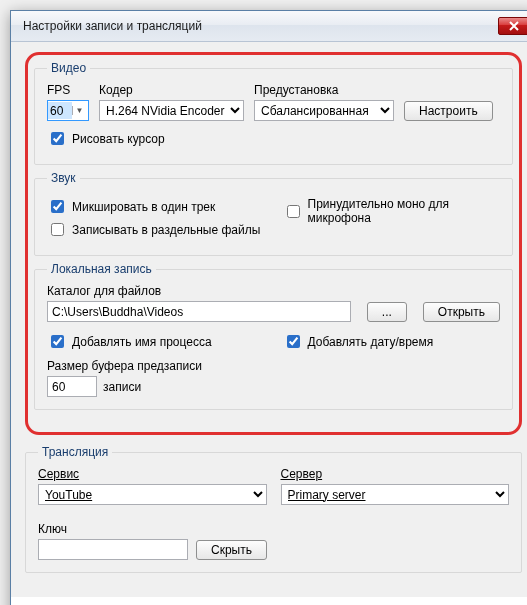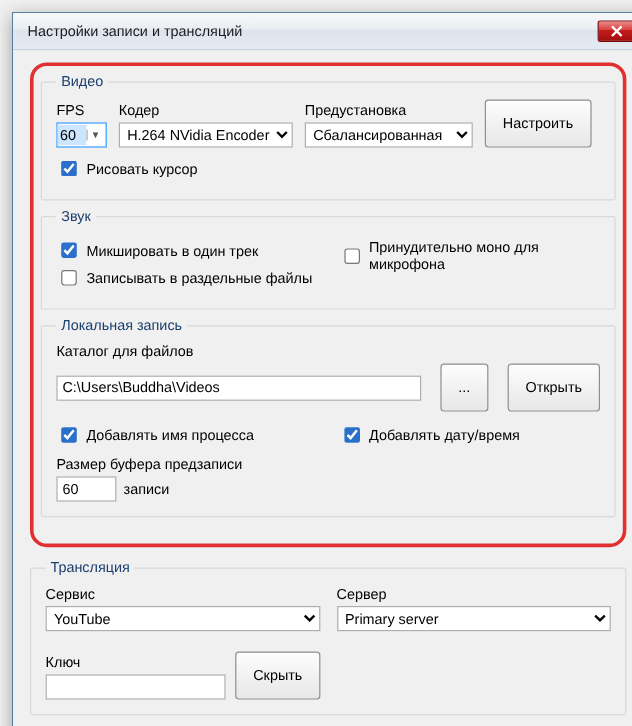--- a/index.html
+++ b/index.html
@@ -17,32 +17,32 @@
 .highlight fieldset:last-child { margin-bottom: 16px; }
 .row { display: flex; align-items: flex-end; gap: 10px; margin-bottom: 8px; }
 .row:last-child { margin-bottom: 0; }
 .col { display: flex; flex-direction: column; gap: 2px; }
 label.above { color: #000; margin-bottom: 1px; }
 input[type=text], select { border: 1px solid #abadb3; background: #fff; padding: 2px 4px; height: 21px; }
 .fps-input { width: 42px; border: 1px solid #3399ff; background: #fff; display: flex; align-items: center; height: 21px; }
 .fps-input input { border: none; width: 24px; padding: 0 2px; background: #cde6ff; height: 17px; }
 .fps-caret { width: 14px; text-align: center; border-left: 1px solid #abadb3; cursor: pointer; font-size: 8px; color: #555; }
 select { padding: 1px 2px; }
-button.btn { background: linear-gradient(to bottom, #fdfdfd, #e7e7e7); border: 1px solid #8e8f8f; border-radius: 3px; padding: 2px 14px; height: 40px; cursor: pointer; }
+button.btn { background: linear-gradient(to bottom, #fdfdfd, #e7e7e7); border: 1px solid #8e8f8f; border-radius: 3px; padding: 2px 14px; height: 20px; cursor: pointer; }
 .chk { display: flex; align-items: center; gap: 5px; margin: 4px 0; }
 .chk input { width: 13px; height: 13px; accent-color: #2a6fc9; cursor: pointer; }
 .chk span { cursor: pointer; }
 .two-col { display: flex; gap: 18px; }
 .two-col > div { flex: 1; }
 .path-row { display: flex; gap: 16px; align-items: center; }
 .path-row input { flex: 1; }
 .browse-btn { padding: 2px 8px; height: 22px; }
 .buf-row { display: flex; align-items: center; gap: 6px; }
 .buf-row input { width: 50px; }
-.stream-row { display: flex; gap: 14px; }
+.stream-row { display: flex; gap: 14px; text-decoration: underline; }
 .stream-row .col { flex: 1; }
 .key-row { display: flex; align-items: flex-end; gap: 8px; margin-top: 17px; }
 .key-row .col input { width: 150px; }
 .footer { display: flex; justify-content: flex-end; gap: 10px; padding: 10px 14px 14px 0; }
 .footer .btn { min-width: 74px; }
 .footer .btn.primary { border: 1px solid #2f71aa; box-shadow: 0 0 0 1px #8fc4ea inset; }
 </style>
 </head>
 <body>
 

